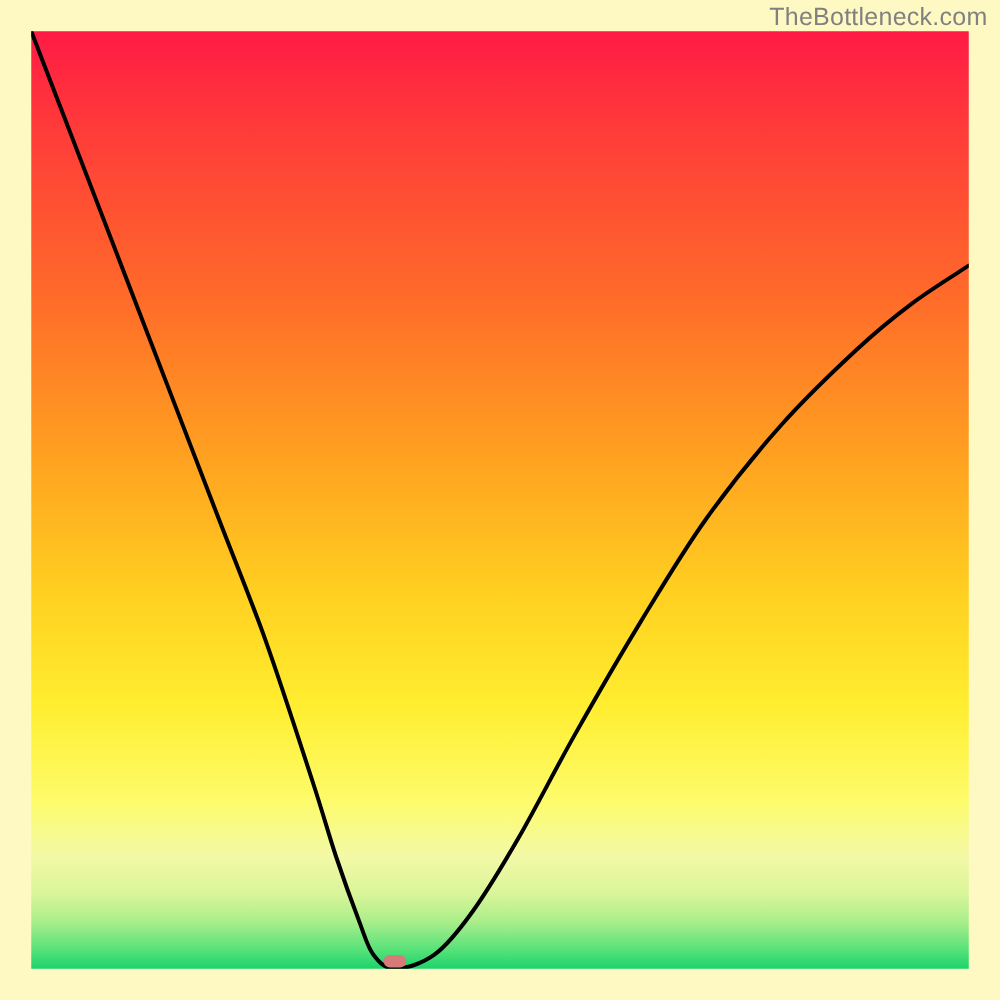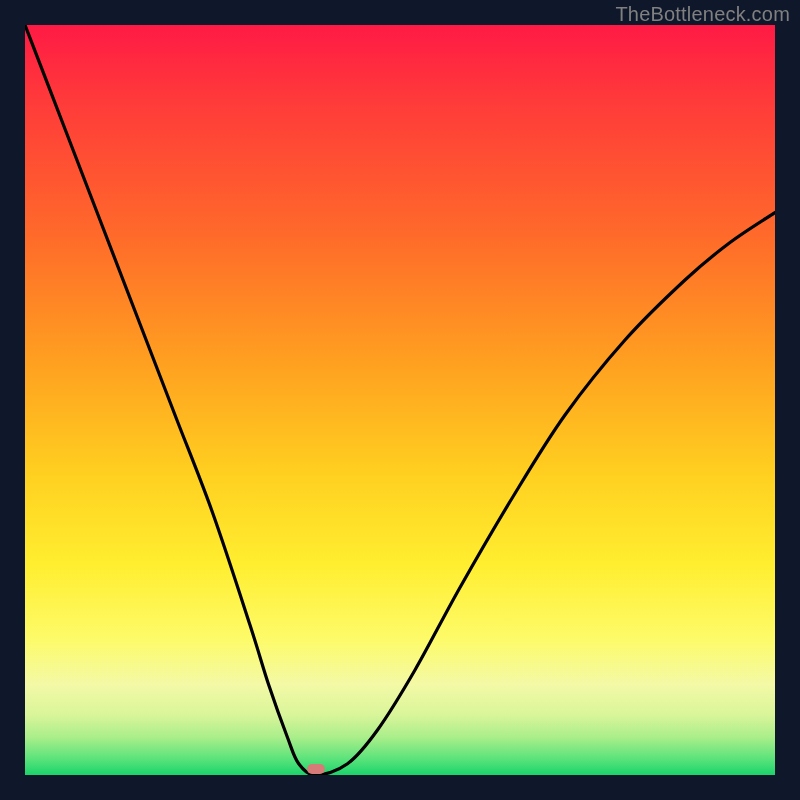--- a/index.html
+++ b/index.html
@@ -8,21 +8,21 @@
     width: 800px;
     height: 800px;
     overflow: hidden;
     background: #000;
     font-family: Arial, Helvetica, sans-serif;
   }
   .frame {
     position: relative;
     width: 800px;
     height: 800px;
-    background: #0f172a;
+    background: #fef9c3;
   }
   .plot-area {
     position: absolute;
     left: 25px;
     top: 25px;
     width: 750px;
     height: 750px;
     
     background: linear-gradient(
       to bottom,

